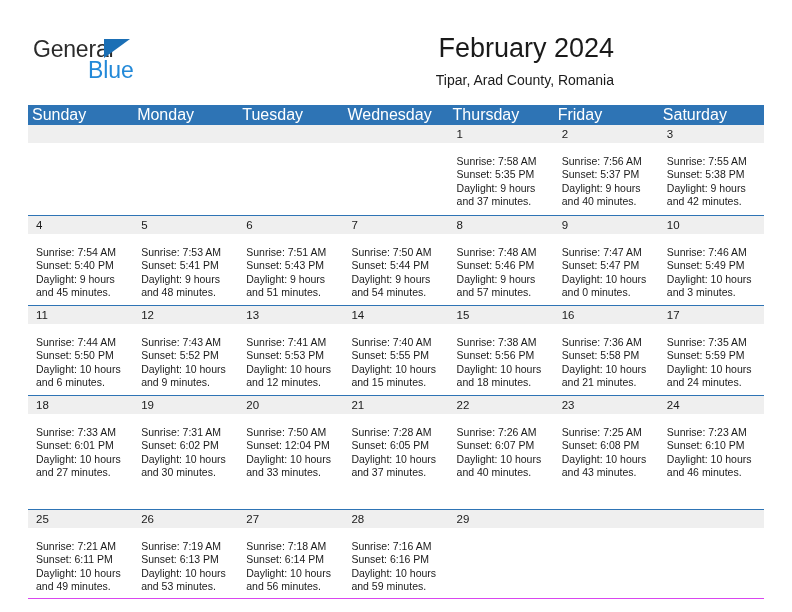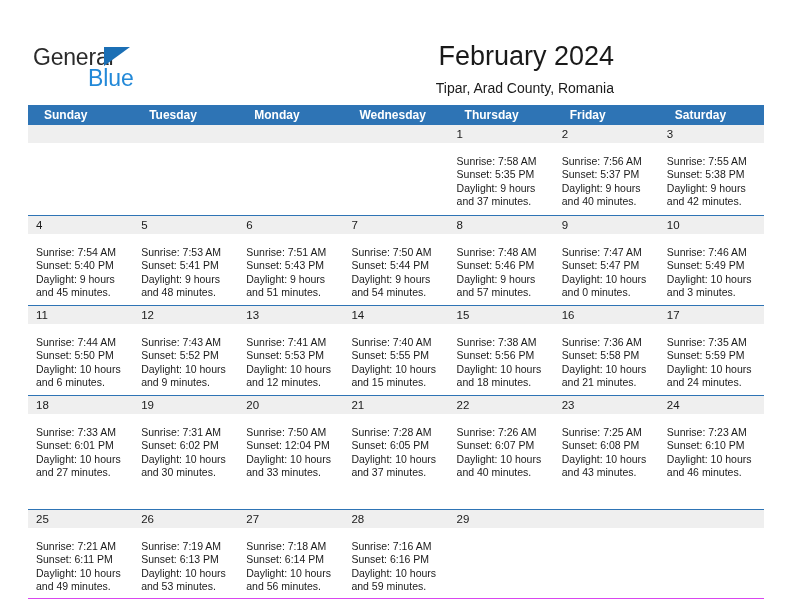--- a/index.html
+++ b/index.html
@@ -12,21 +12,21 @@
   .page {
     position: relative;
     width: 792px; height: 612px;
     background: #ffffff;
     overflow: hidden;
   }
 
   
   .header {
     position: absolute;
-    left: 0; top: 8px;
+    left: 0; top: 0;
     width: 648px; height: 104px;
   }
   .logo {
     position: absolute;
     left: 33px; top: 36px;
     width: 200px; height: 48px;
   }
   .logo-general {
     position: absolute;
     left: 0; top: 0;
@@ -77,26 +77,25 @@
   }
   .weekdays {
     display: flex;
     width: 736px;
     height: 20px;
     background: #2e74b5;
   }
   .weekday {
     flex: 1 1 0;
     color: #ffffff;
-    font-size: 12px;
+    font-size: 16px;
     line-height: 20px;
-    padding-left: 16px;
+    padding-left: 4px;
     overflow: hidden;
     white-space: nowrap;
-    font-weight: bold;
   }
 
   .week {
     display: flex;
     width: 736px;
     height: 90px;
     border-top: 1px solid #2e74b5;
   }
   .week.first { border-top: none; }
   .week.last { border-bottom: 1px solid #d946ef; margin-top: 24px; }
@@ -143,22 +142,22 @@
       <div class="month-title">February 2024</div>
       <div class="location">Tipar, Arad County, Romania</div>
     </div>
 
   </div>
 
   <div class="calendar">
 
     <div class="weekdays">
       <div class="weekday">Sunday</div>
+      <div class="weekday">Monday</div>
       <div class="weekday">Tuesday</div>
-      <div class="weekday">Monday</div>
       <div class="weekday">Wednesday</div>
       <div class="weekday">Thursday</div>
       <div class="weekday">Friday</div>
       <div class="weekday">Saturday</div>
     </div>
 
     <div class="week first">
       <div class="daycell empty">
         <div class="daynum-band"></div>
         <div class="daybody">

